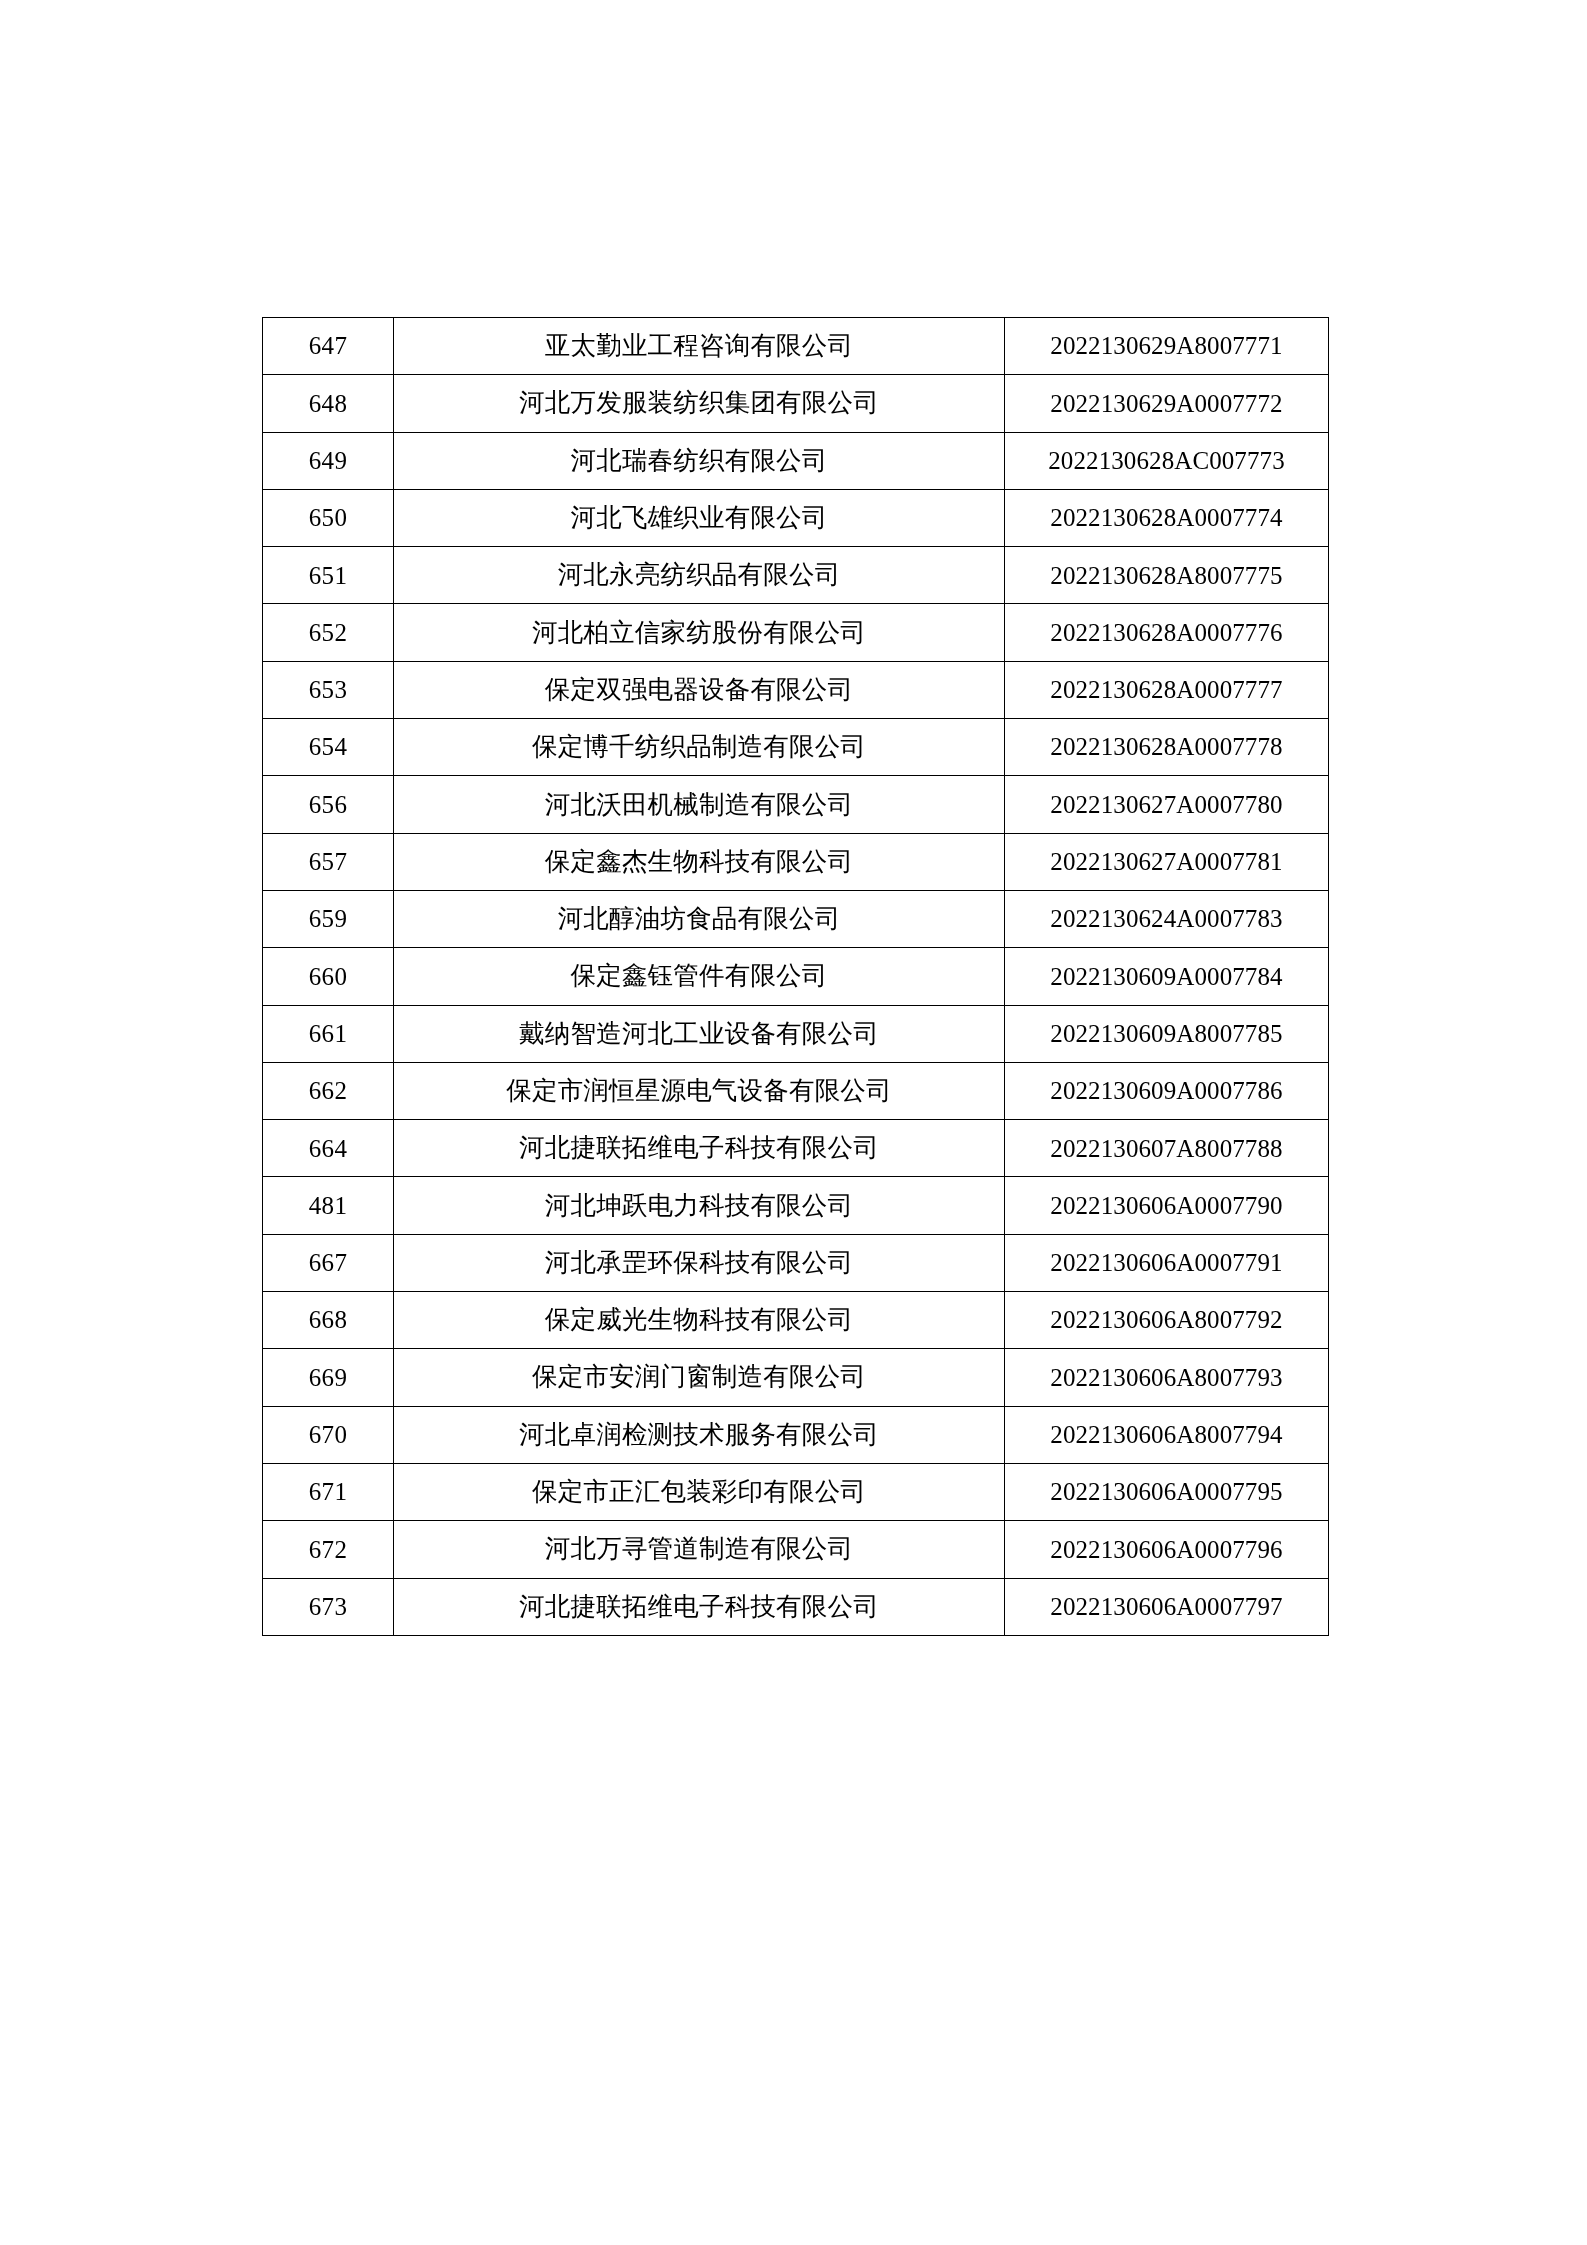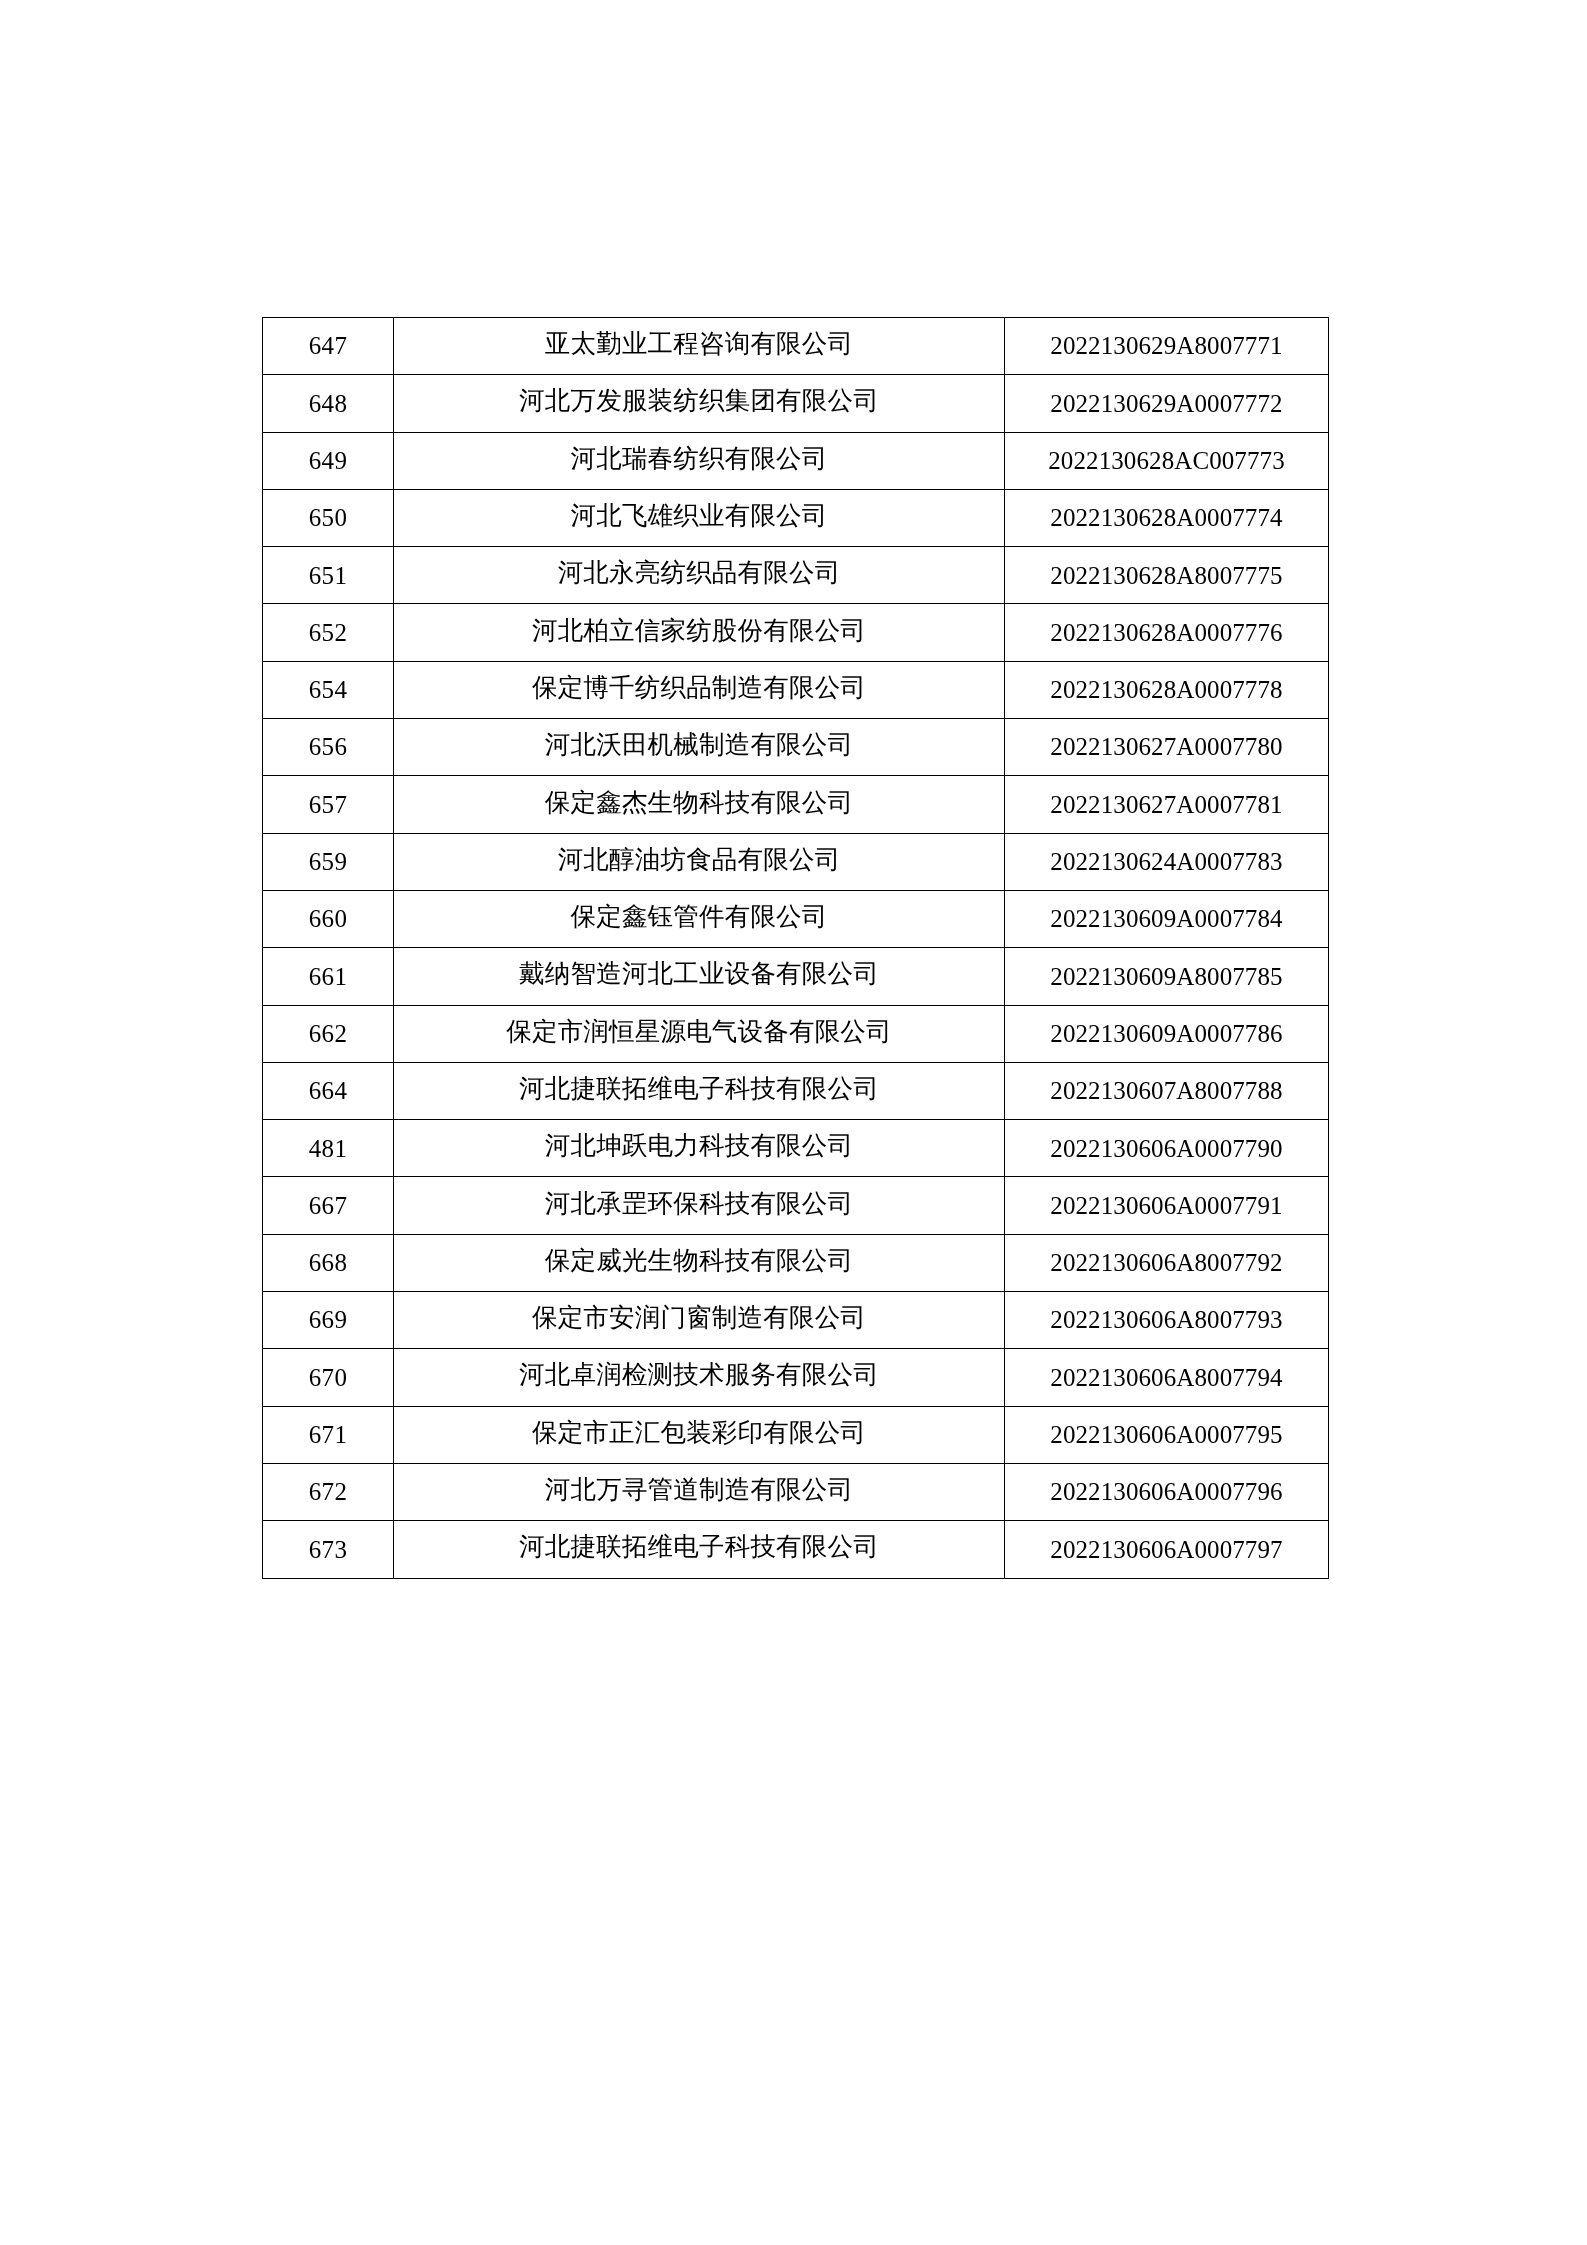--- a/index.html
+++ b/index.html
@@ -44,21 +44,21 @@
   }
   td.col-index {
     width: 130px;
     font-size: 25px;
     letter-spacing: 0.4px;
   }
   td.col-name {
     width: 610px;
     font-size: 25.5px;
     letter-spacing: 0.2px;
-    font-family: Liberation Mono, monospace;
+    font-family: Liberation Serif, serif;
   }
   td.col-code {
     width: 323px;
     font-size: 25px;
     letter-spacing: 0.1px;
   }
 </style>
 </head>
 <body>
 
@@ -88,20 +88,25 @@
           </tr>
           <tr>
             <td class="col-index">651</td>
             <td class="col-name">河北永亮纺织品有限公司</td>
             <td class="col-code">2022130628A8007775</td>
           </tr>
           <tr>
             <td class="col-index">652</td>
             <td class="col-name">河北柏立信家纺股份有限公司</td>
             <td class="col-code">2022130628A0007776</td>
+          </tr>
+          <tr>
+            <td class="col-index">653</td>
+            <td class="col-name">保定双强电器设备有限公司</td>
+            <td class="col-code">2022130628A0007777</td>
           </tr>
           <tr>
             <td class="col-index">654</td>
             <td class="col-name">保定博千纺织品制造有限公司</td>
             <td class="col-code">2022130628A0007778</td>
           </tr>
           <tr>
             <td class="col-index">656</td>
             <td class="col-name">河北沃田机械制造有限公司</td>
             <td class="col-code">2022130627A0007780</td>

